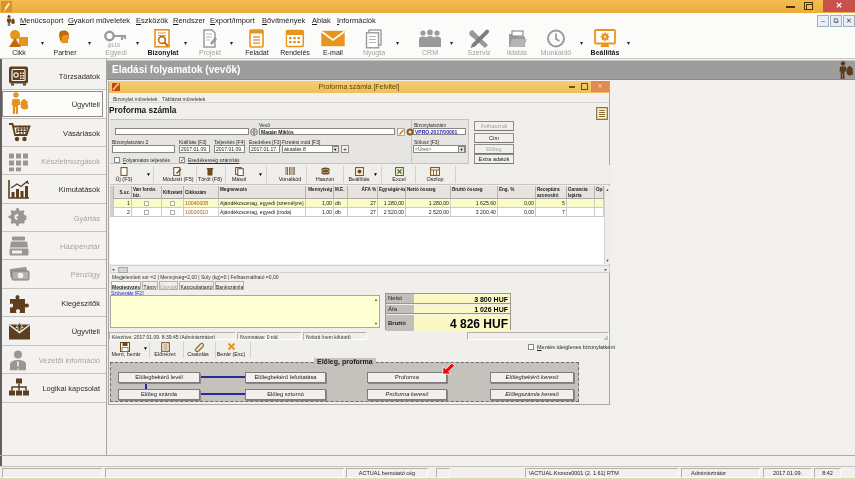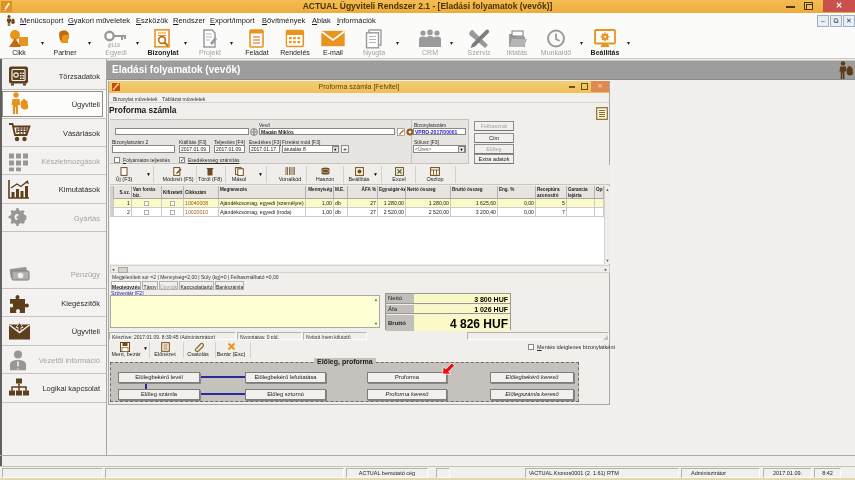--- a/index.html
+++ b/index.html
@@ -93,21 +93,20 @@
 </style>
 </head>
 <body>
 <div id="app">
   <div class="abs" id="titlebar"></div>
   <svg class="abs" style="left:1px;top:1px" width="11" height="11" viewBox="0 0 11 11">
       <rect width="11" height="11" fill="#dd9222"></rect>
       <path d="M2 9.5 L7.5 1.5 L9 3 L4 10" fill="#fdf2cf"></path>
       <path d="M2 9.5 L4.5 8.5 L3.5 7.5 Z" fill="#8a5a10"></path>
     </svg>
-  <div class="abs" id="title-text">ACTUAL Ügyviteli Rendszer 2.1 - [Eladási folyamatok (vevők)]</div>
   <div class="abs" id="btn-min"></div>
   <div class="abs" id="btn-rest"></div>
   <div class="abs" id="btn-close">✕</div>
 
   <div class="abs" id="menubar">
     <svg class="abs" style="left:5px;top:2px" width="10" height="11" viewBox="0 0 10 11">
         <g fill="#6b4418">
           <circle cx="4" cy="1.6" r="1.5"></circle>
           <path d="M2.2 3.5 L5.8 3.5 L6.3 6.8 L5.2 6.8 L5.2 11 L4.3 11 L4.3 8 L3.7 8 L3.7 11 L2.8 11 L2.8 6.8 L1.7 6.8 Z"></path>
           <path d="M6.5 6.2 Q5.9 4.4 7.4 4.1 L7.4 3.5 L8.5 3.5 L8.5 4.1 Q10.1 4.4 9.5 6.2 Q10.6 8.6 8 8.9 Q5.4 8.6 6.5 6.2Z"></path>
@@ -349,20 +348,31 @@
     </div>
     <div class="sb-row" style="top:145px;height:28px">
       <svg class="sb-ico" width="23" height="22" viewBox="0 0 23 22">
           <g fill="#9a9792">
             <path d="M8.5 1 L10.5 1 L11 3 L13 4 L15 3 L16.5 4.5 L15.5 6.5 L16.5 8.5 L18.5 9 L18.5 11 L16.5 11.5 L15.5 13.5 L16.5 15.5 L15 17 L13 16 L11 17 L10.5 19 L8.5 19 L8 17 L6 16 L4 17 L2.5 15.5 L3.5 13.5 L2.5 11.5 L0.5 11 L0.5 9 L2.5 8.5 L3.5 6.5 L2.5 4.5 L4 3 L6 4 L8 3 Z"></path>
             <circle cx="9.5" cy="10" r="3" fill="#f3f2f0"></circle>
             <path d="M16 12 L17.5 12 L18 13.5 L19.5 14 L21 13 L22 14.5 L21 15.8 L21.5 17.3 L23 17.8 L22.8 19.3 L21.3 19.5 L20.5 21 L21 22 L19.5 22.8 L18.5 21.8 L17 22 L16.3 23.3 L15 23 L15 21.5 L13.8 20.5 L12.3 21 L11.5 19.8 L12.5 18.8 L12.3 17.3 L11 16.8 L11.2 15.3 L12.7 15 L13.5 13.5 L13 12.5 Z" transform="translate(-1,-3.5) scale(0.85)"></path>
           </g>
         </svg>
       <span class="sb-txt dis">Gyártás</span>
+    </div>
+    <div class="sb-row" style="top:173px;height:28px">
+      <svg class="sb-ico" width="22" height="21" viewBox="0 0 22 21">
+          <g fill="#9a9792">
+            <rect x="4" y="1" width="13" height="4" rx="1"></rect>
+            <path d="M3 6 L19 6 L20 12 L2 12 Z"></path>
+            <rect x="1.5" y="13" width="19" height="7" rx="1"></rect>
+            <rect x="4" y="15" width="10" height="3" fill="#f3f2f0"></rect>
+          </g>
+        </svg>
+      <span class="sb-txt dis">Házipénztár</span>
     </div>
     <div class="sb-row" style="top:201px;height:29px">
       <svg class="sb-ico" width="24" height="18" viewBox="0 0 24 18">
           <g>
             <rect x="2" y="3" width="17" height="9" rx="1" fill="#9a9792" transform="rotate(-8 10 7)"></rect>
             <rect x="4" y="6" width="17" height="9" rx="1" fill="#b3b0ab" stroke="#807d78" stroke-width="1"></rect>
             <circle cx="12.5" cy="10.5" r="2.8" fill="#f3f2f0"></circle>
           </g>
         </svg>
       <span class="sb-txt dis">Pénzügy</span>

